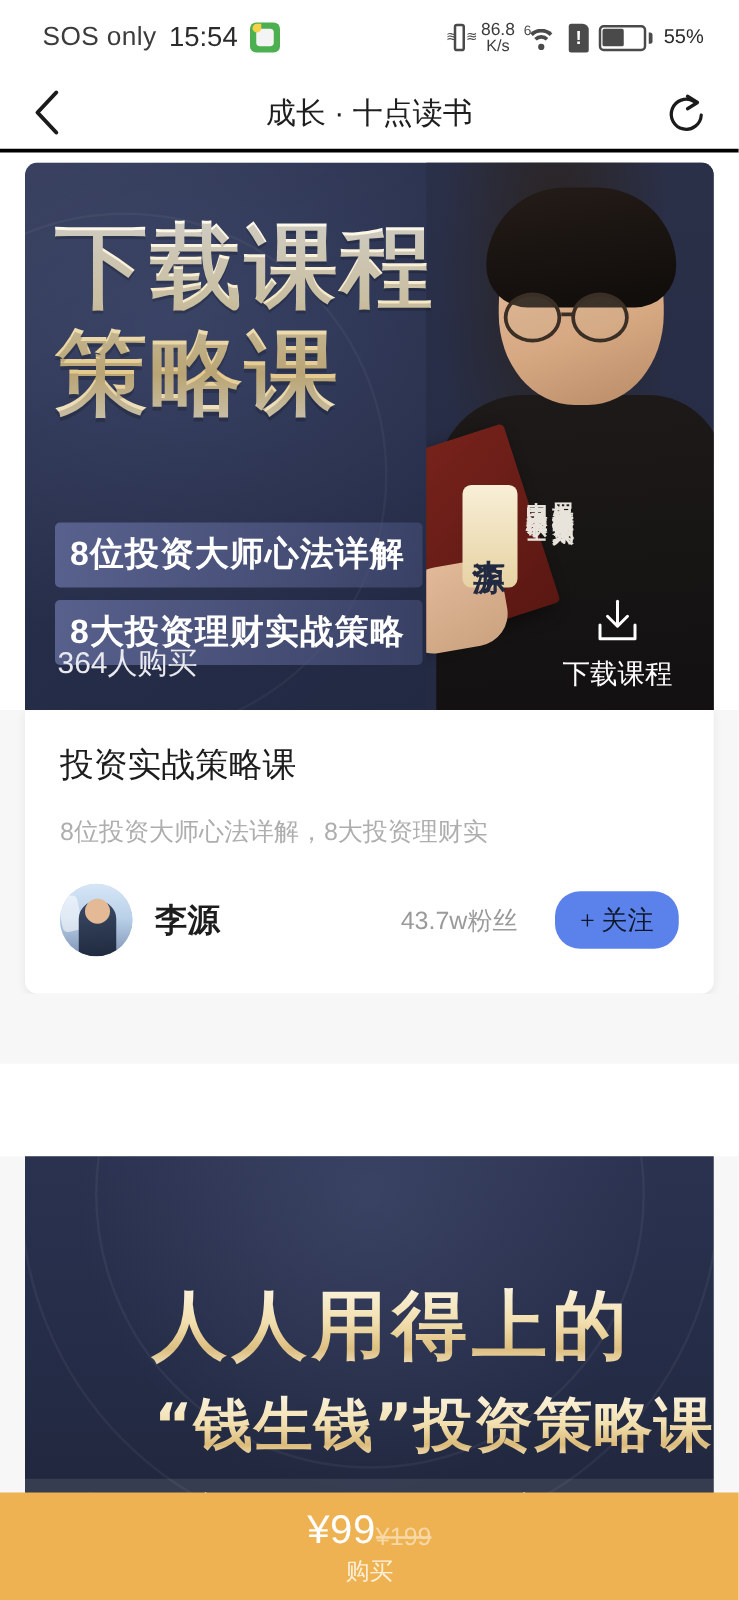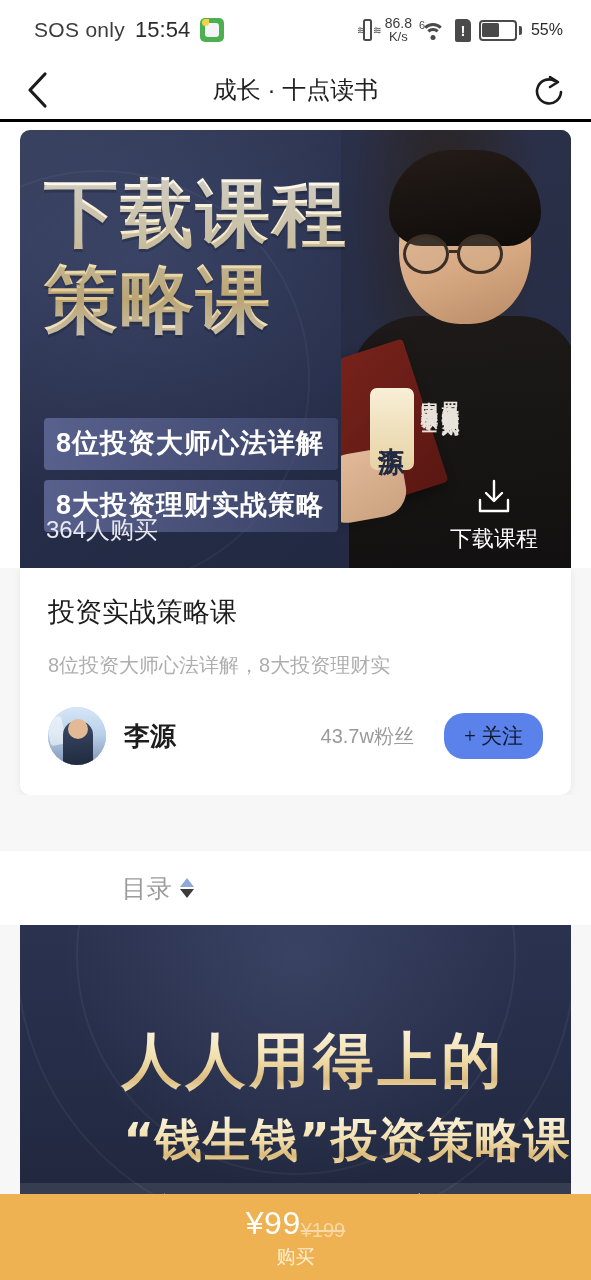--- a/index.html
+++ b/index.html
@@ -408,27 +408,20 @@
       </div>
       <div class="author-name">李源</div>
       <div class="fans">43.7w粉丝</div>
       <button class="follow-btn">+ 关注</button>
     </div>
   </div>
 
   <div class="gap"></div>
 
   <div class="tabs">
-    <div class="tab inactive">
-      <span>目录</span>
-      <span class="sorter">
-        <span class="up"></span>
-          <span class="down"></span>
-      </span>
-    </div>
   </div>
 
   <div class="detail">
     <div class="arc1"></div>
     <div class="arc2"></div>
     <div class="d-line1">人人用得上的</div>
     <div class="d-line2">“钱生钱”投资策略课</div>
     <div class="d-line3">吃透大师心法 成为掌握财富的少数人</div>
   </div>
 

